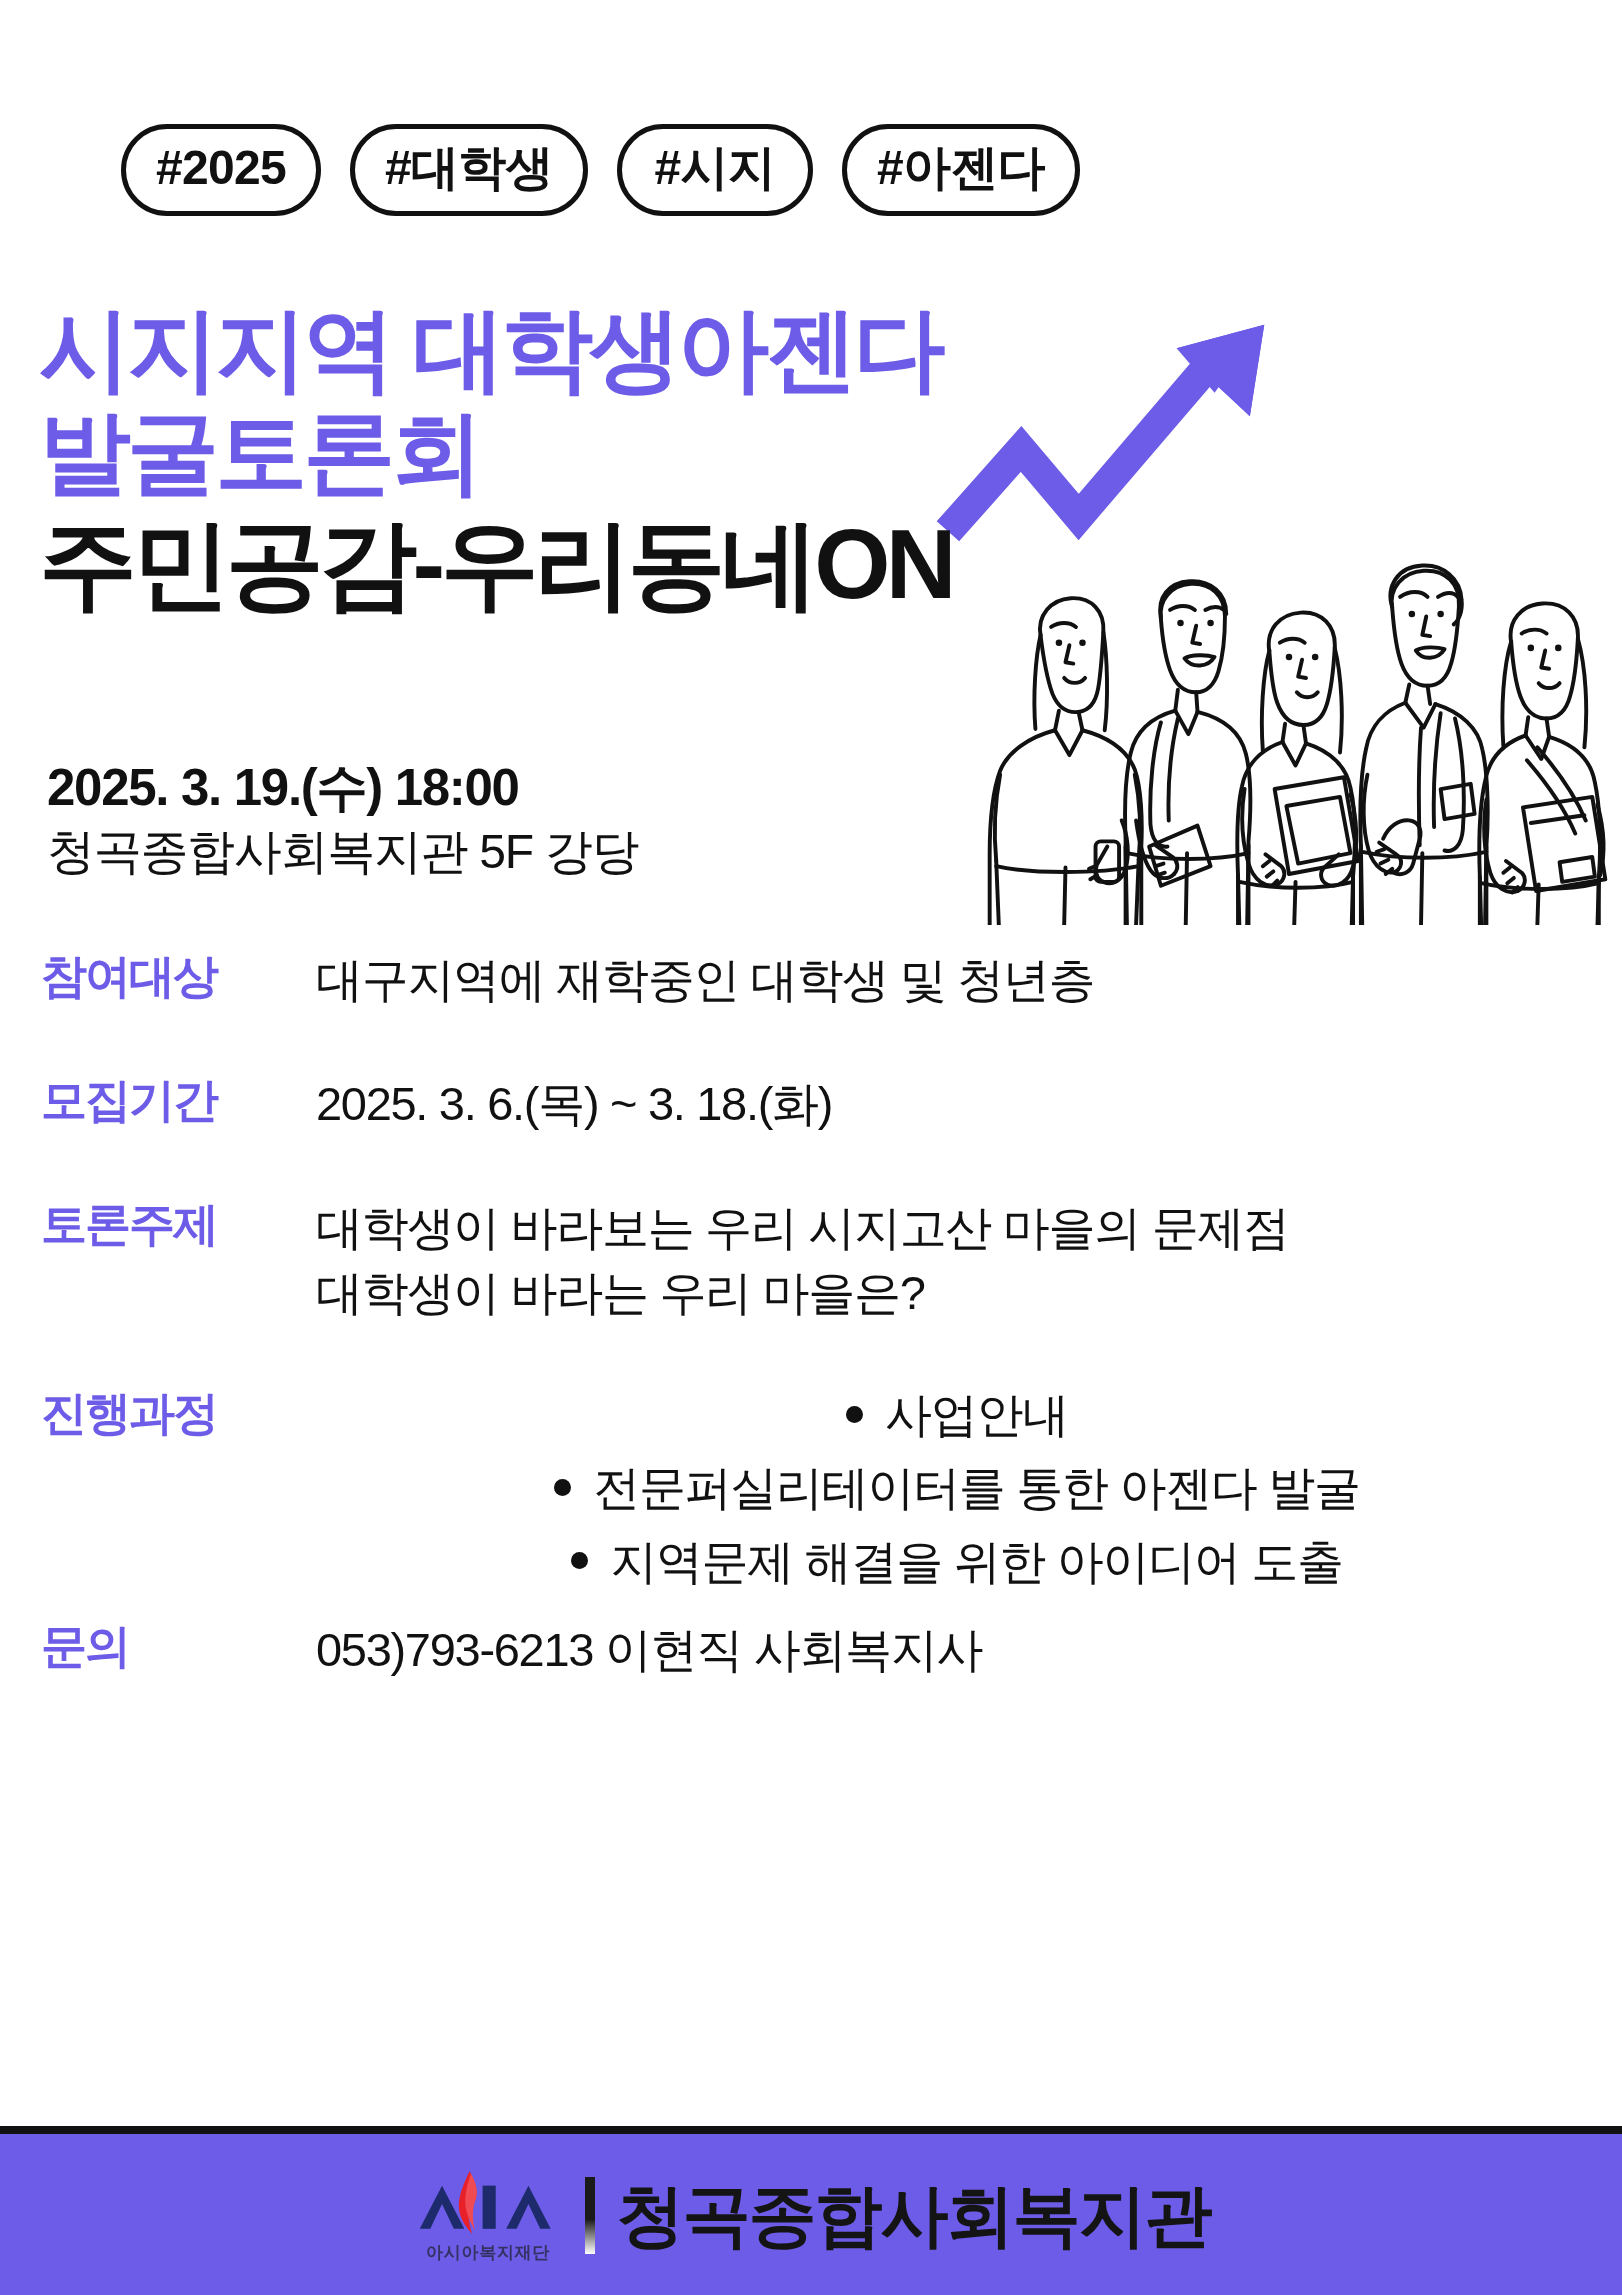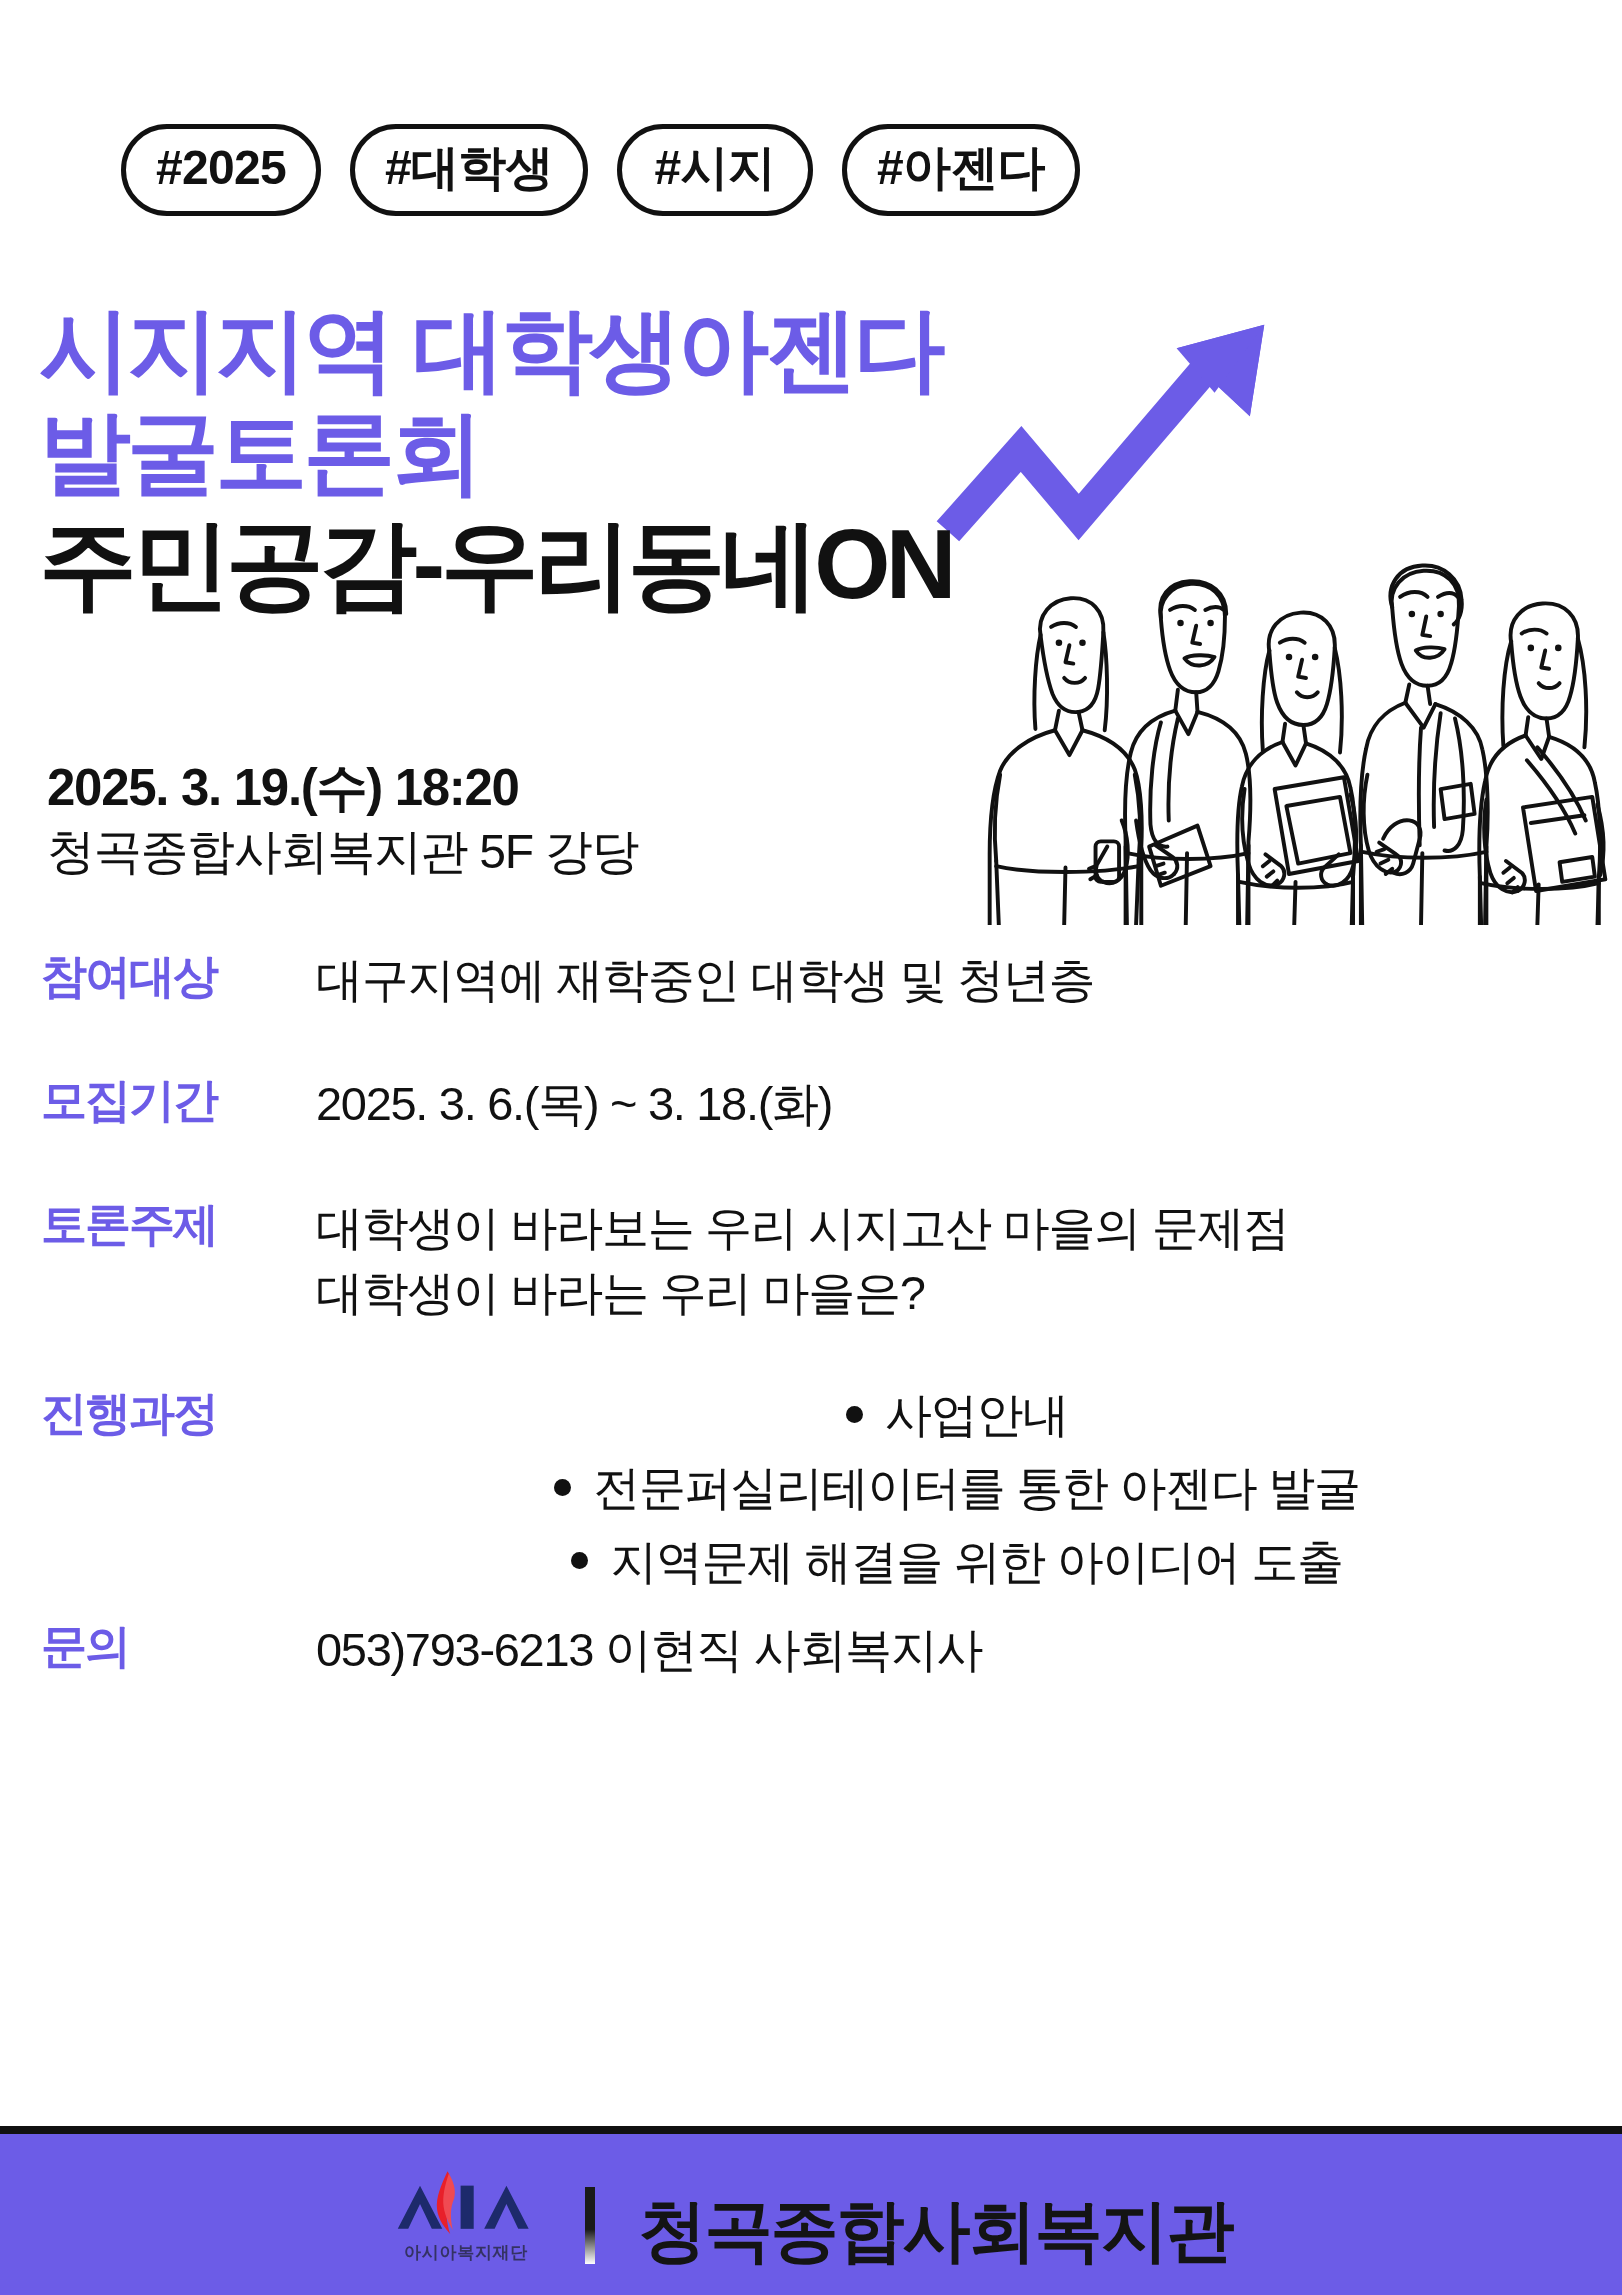--- a/index.html
+++ b/index.html
@@ -212,22 +212,22 @@
     width: 1623px;
     height: 162px;
     background: #6C5CE7;
     display: flex;
     align-items: center;
     justify-content: center;
     z-index: 7;
   }
   .footer-inner {
     display: flex;
-    align-items: flex-end;
-    gap: 34px;
+    align-items: center;
+    gap: 12px;
   }
   .asia-logo {
     display: flex;
     flex-direction: column;
     align-items: center;
     gap: 2.6px;
   }
   .asia-sub {
     color: #2b2b4d;
     font-size: 17px;
@@ -409,21 +409,21 @@
         <path d="M830 472 L820 480 M836 488 L826 496 M842 502 L834 510"></path>
         <path d="M964 376 C974 412 976 452 968 484"></path>
 
         <path d="M784 486 L786 560 M874 498 L872 560 M966 488 L964 560"></path>
         <path d="M786 496 C840 508 918 508 966 496"></path>
       </g>
     </svg>
   </div>
 
   <div class="when-where">
-    <div class="when">2025. 3. 19.(수) 18:20</div>
+    <div class="when">2025. 3. 19.(수) 18:00</div>
     <div class="where">청곡종합사회복지관 5F 강당</div>
   </div>
 
   <div class="details">
 
     <div class="row">
       <div class="row-label">참여대상</div>
       <div class="row-value">대구지역에 재학중인 대학생 및 청년층</div>
     </div>
 

